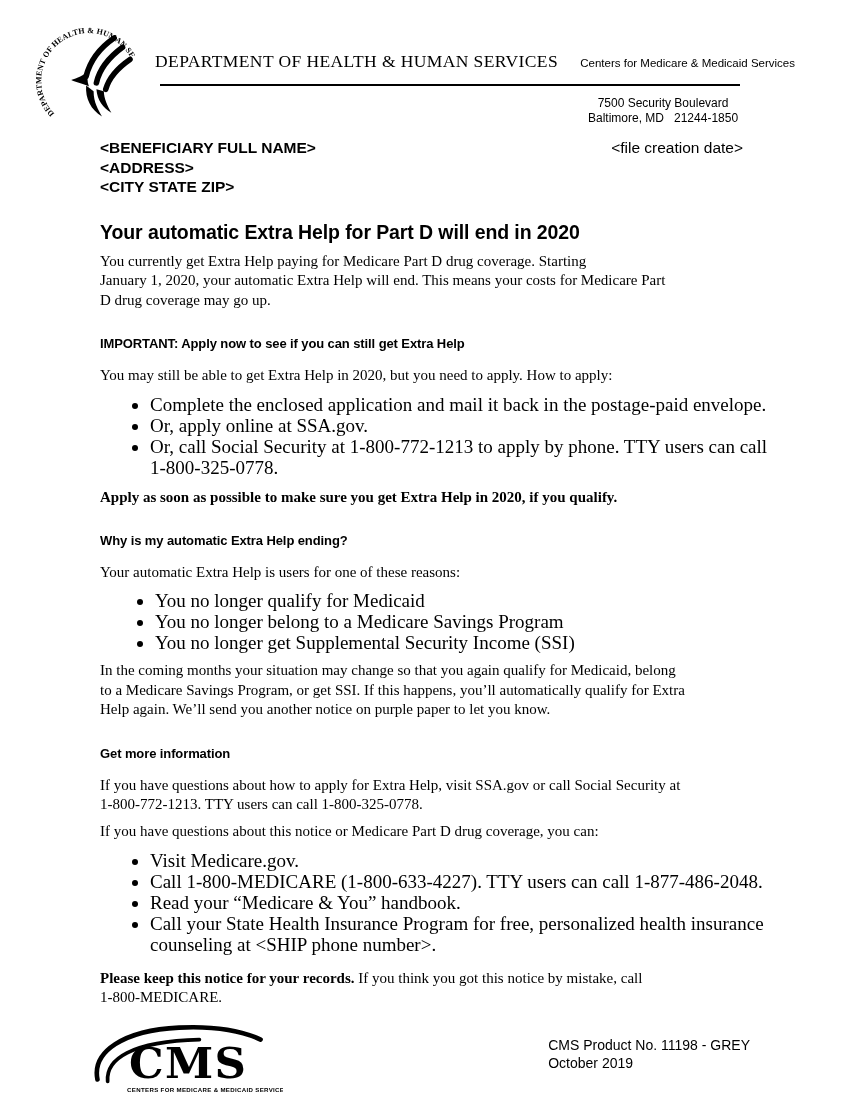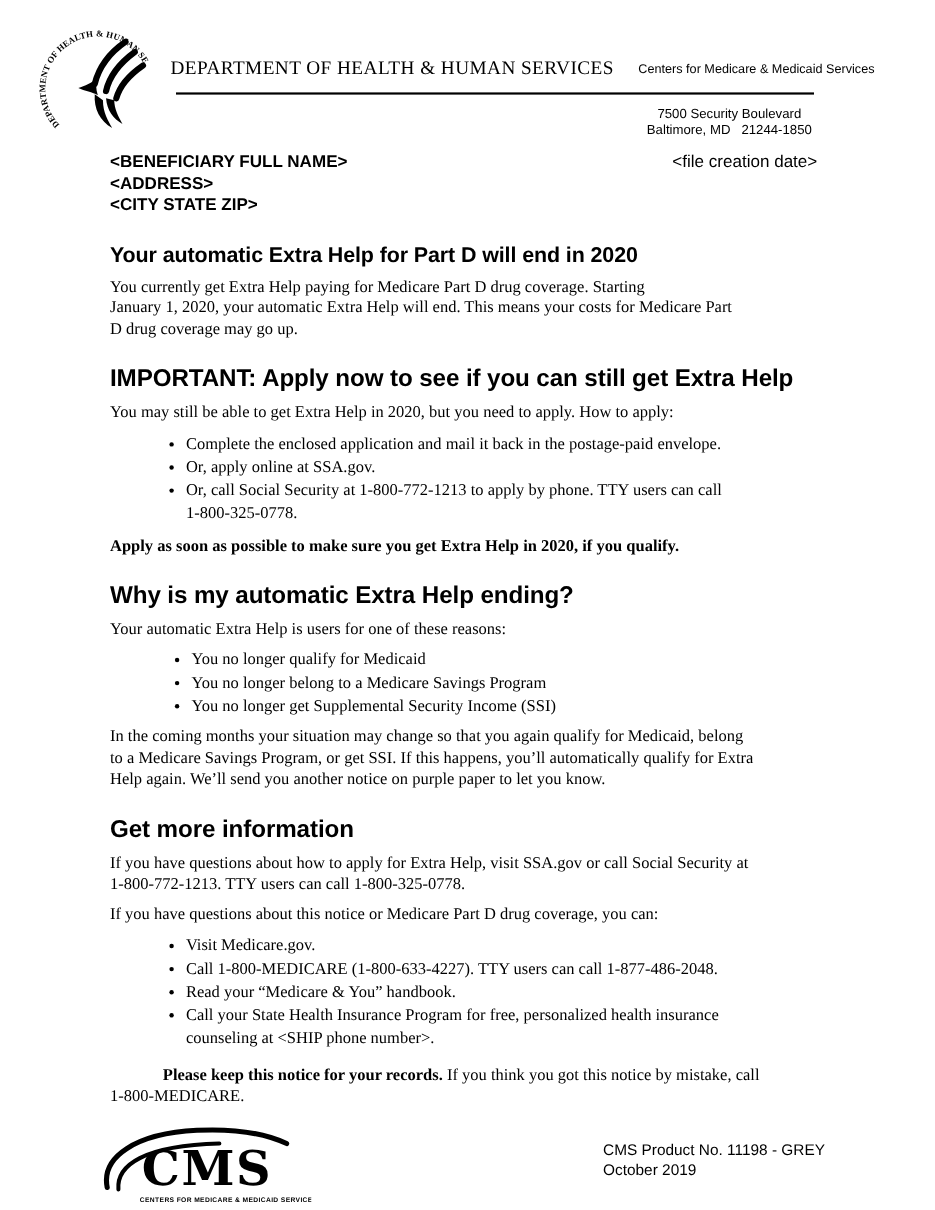--- a/index.html
+++ b/index.html
@@ -37,32 +37,32 @@
   }
   
   .content { position:absolute; left:100px; top:212px; width:680px; }
   .content h1 {
     font-family:"Liberation Sans", sans-serif; font-weight:bold;
     font-size:19.5px; line-height:24px; letter-spacing:-0.1px;
     margin:8px 0 8px 0;
   }
   .content h2 {
     font-family:"Liberation Sans", sans-serif; font-weight:bold;
-    font-size:22px; line-height:24px; letter-spacing:-0.1px;
+    font-size:13px; line-height:24px; letter-spacing:-0.1px;
     margin:22px 0 10px 0;
   }
   .content p {
     font-size:15px; line-height:19.4px; margin:8px 0; white-space:pre-wrap;
   }
   .content ul { margin:4px 0 8px 0; padding-left:50px; }
   .content ul.deep { padding-left:55px; }
-  .content li { font-size:15px; line-height:21px; white-space:pre-wrap;margin-left:19px; }
+  .content li { font-size:19px; line-height:21px; white-space:pre-wrap; }
   .urgent { font-weight:bold; margin:10px 0 8px 0 !important; }
   .records { margin:14px 0 0 0 !important; }
-  .bold { font-weight:bold;margin-left:48px; }
+  .bold { font-weight:bold; }
   
   .cms-logo { position:absolute; left:88px; top:1022px; }
   .product-block {
     position:absolute; right:100px; top:1036px; text-align:left;
     font-family:"Liberation Sans", sans-serif; font-size:14px; line-height:18px;
   }
 </style>
 </head>
 <body>
 

